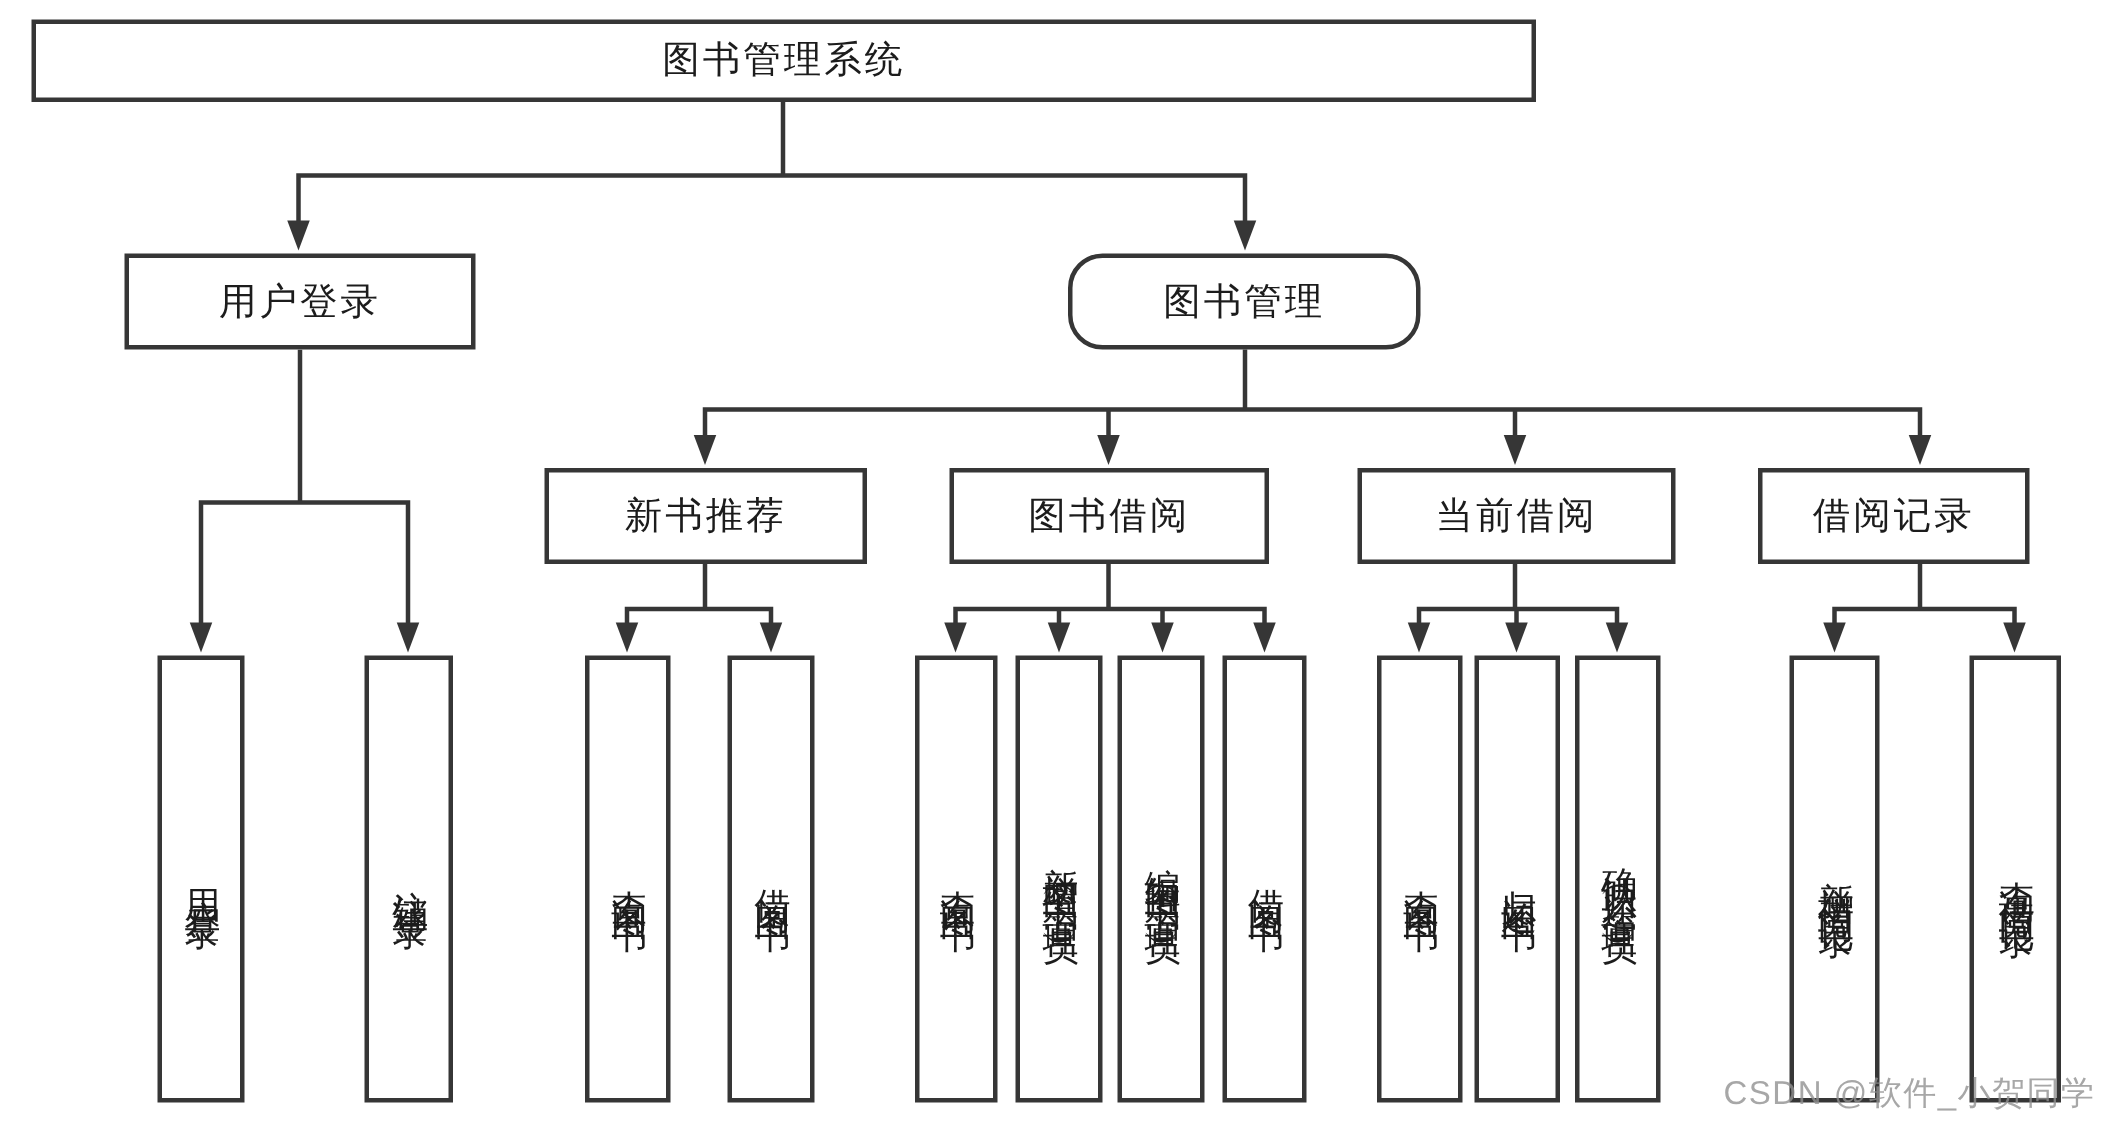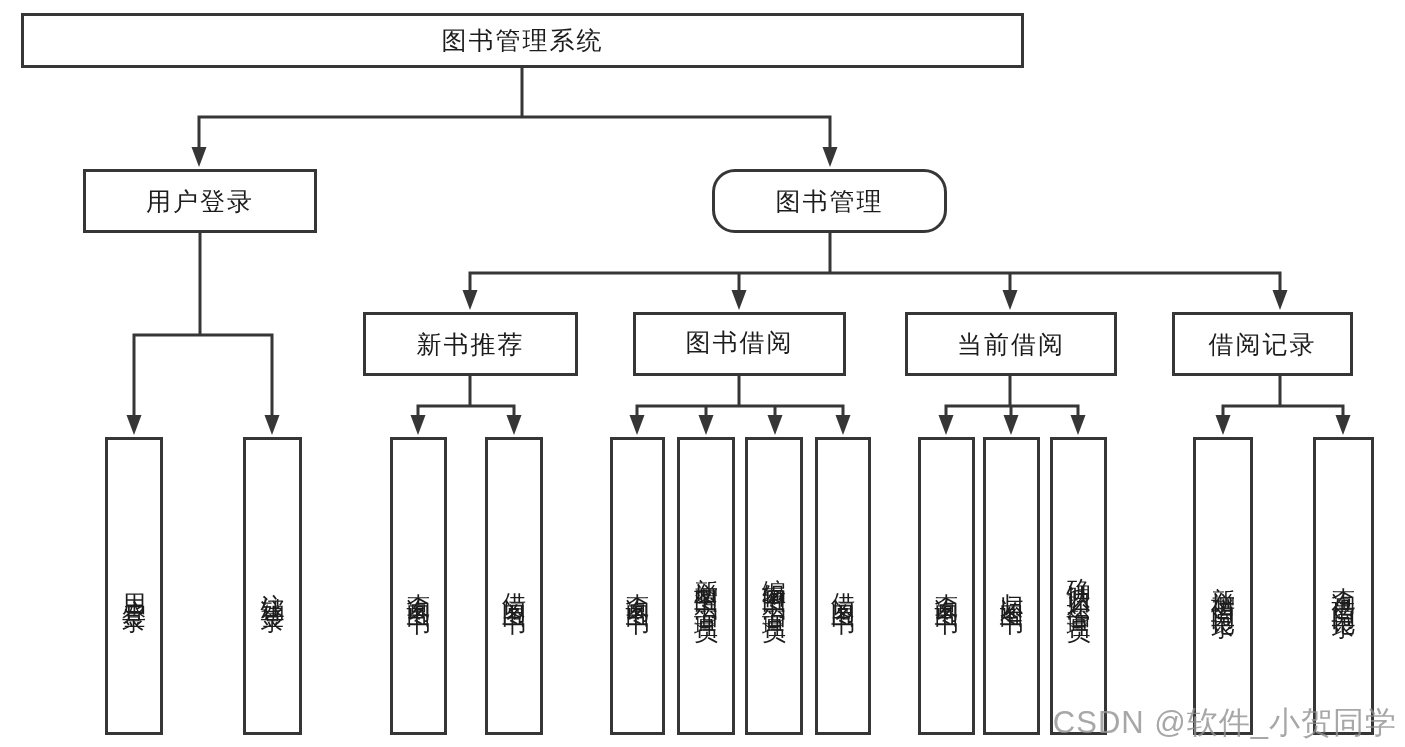--- a/index.html
+++ b/index.html
@@ -35,42 +35,42 @@
     font-size:24px;
     letter-spacing:6px;
     line-height:1;
     white-space:nowrap;
   }
   
   .n-root      {left:21px;  top:13px;  width:1003px; height:55px;}
   .n-userlogin {left:83px;  top:169px; width:234px;  height:64px;}
   .n-bookmgmt  {left:712px; top:169px; width:235px;  height:64px;border-radius:23px;}
   .n-newbooks  {left:363px; top:312px; width:215px;  height:64px;}
-  .n-borrowing {left:633px; top:312px; width:213px;  height:64px;font-family:Liberation Mono, monospace;}
+  .n-borrowing {left:633px; top:312px; width:213px;  height:64px;}
   .n-current   {left:905px; top:312px; width:212px;  height:64px;}
   .n-records   {left:1172px;top:312px; width:181px;  height:64px;}
   .leaf{top:437px;height:298px;}
   .l-u1{left:105px; width:58px;}
   .l-u2{left:243px; width:59px;}
   .l-n1{left:390px; width:57px;}
   .l-n2{left:485px; width:58px;}
   .l-b1{left:610px; width:55px;}
   .l-b2{left:677px; width:58px;}
   .l-b3{left:745px; width:58px;}
   .l-b4{left:815px; width:56px;}
   .l-c1{left:918px; width:57px;}
   .l-c2{left:983px; width:57px;}
   .l-c3{left:1050px;width:57px;}
   .l-r1{left:1193px;width:60px;}
   .l-r2{left:1313px;width:61px;}
   .watermark{
     position:absolute;
     right:8px;bottom:3px;
     z-index:3;
-    font-size:31px;
+    font-size:22px;
     color:rgba(145,145,145,0.8);
     letter-spacing:1px;
     white-space:nowrap;
   }
 </style>
 </head>
 <body>
 
 <div id="canvas">
 

